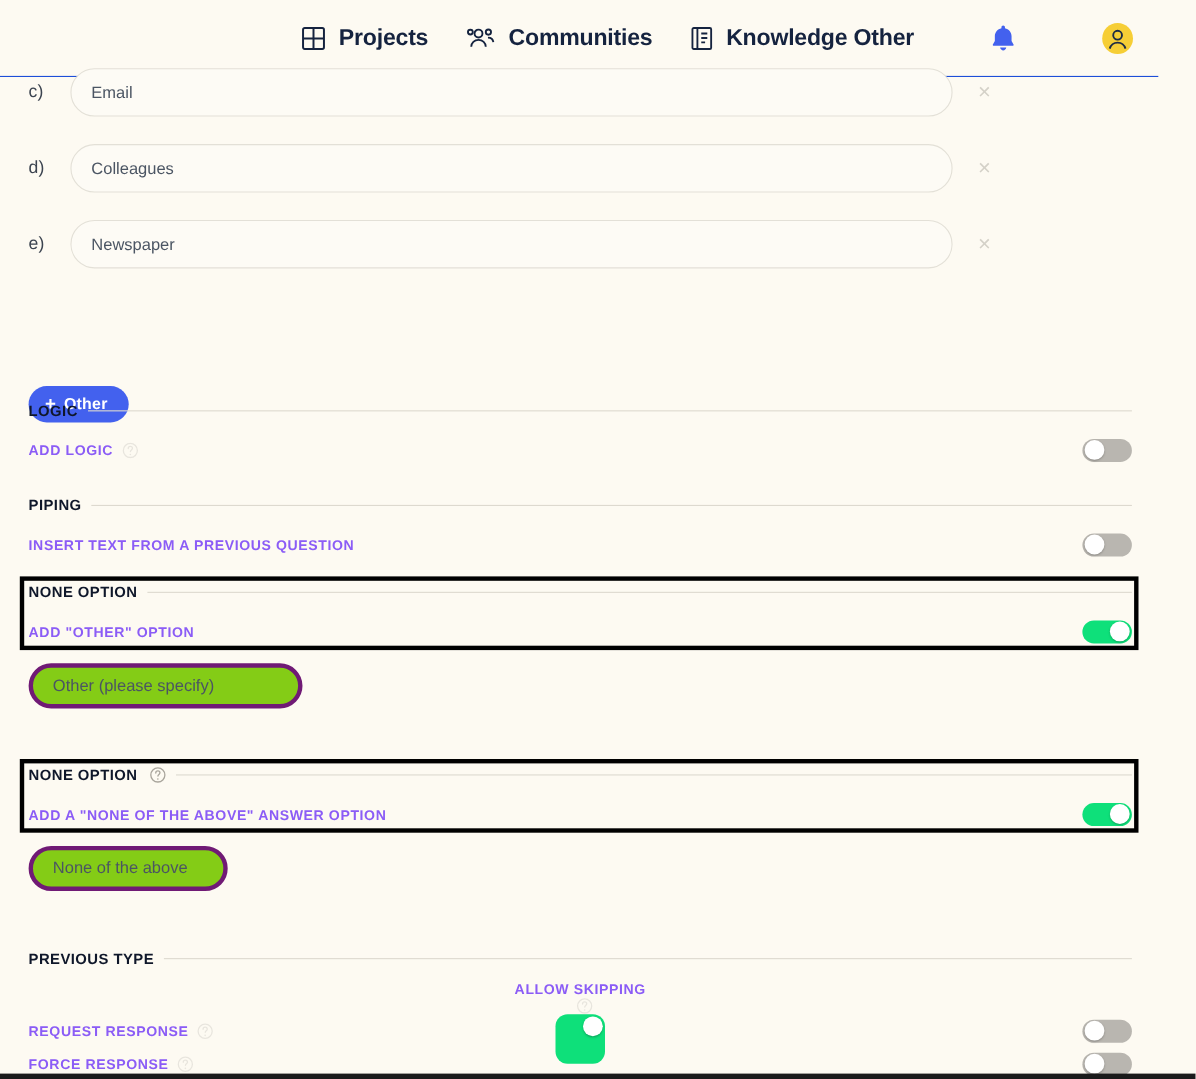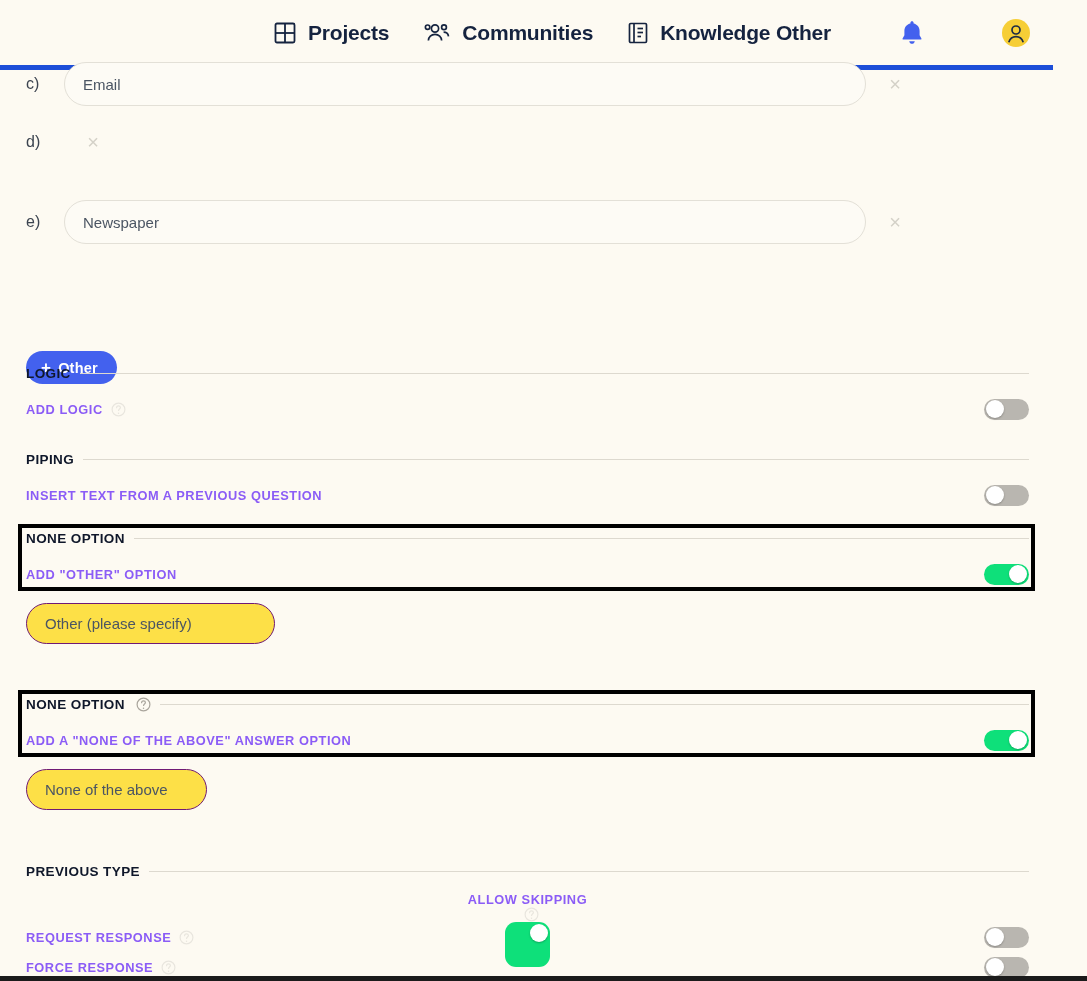--- a/index.html
+++ b/index.html
@@ -15,21 +15,21 @@
     background: #fdfaf2;
     color: #1d2b45;
     position: relative;
   }
 
   
   .topbar {
     height: 70px;
     width: 1053px;
     background: #fdfaf2;
-    border-bottom: 5px solid #1d4ed8;
+    border-bottom: 1px solid #1d4ed8;
     display: flex;
     align-items: center;
     justify-content: flex-end;
     padding-right: 22px;
   }
   .nav-group {
     display: flex;
     align-items: center;
     gap: 34px;
   }
@@ -195,23 +195,23 @@
     left: 18px;
     width: 1017px;
     pointer-events: none;
   }
 
   
   .mini-input {
     position: absolute;
     left: 26px;
     height: 41px;
-    border: 1px solid #701a75;
+    border: 4px solid #701a75;
     border-radius: 21px;
-    background: #fde047;
+    background: #84cc16;
     font-family: "Liberation Sans", sans-serif;
     font-size: 15px;
     color: #4b5563;
     padding: 0 18px;
     outline: none;
   }
 
   .bottom-bar {
     position: absolute;
     left: 0; top: 976px;
@@ -288,20 +288,21 @@
 <div class="content">
 
   <div class="choice-row" style="top:-8px;">
     <span class="choice-letter">c)</span>
     <input class="choice-input" value="Email" style="">
     <span class="choice-del">×</span>
   </div>
 
   <div class="choice-row" style="top:61px;">
     <span class="choice-letter">d)</span>
+    <input class="choice-input" value="Colleagues" style="">
     <span class="choice-del">×</span>
   </div>
 
   <div class="choice-row" style="top:130px;">
     <span class="choice-letter">e)</span>
     <input class="choice-input" value="Newspaper" style="">
     <span class="choice-del">×</span>
   </div>
 
   <button class="add-choice">

